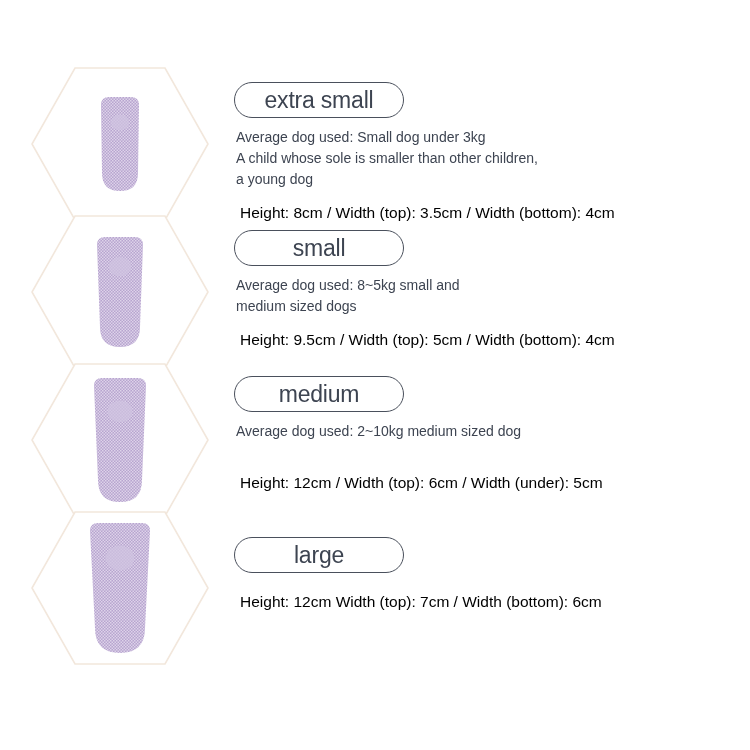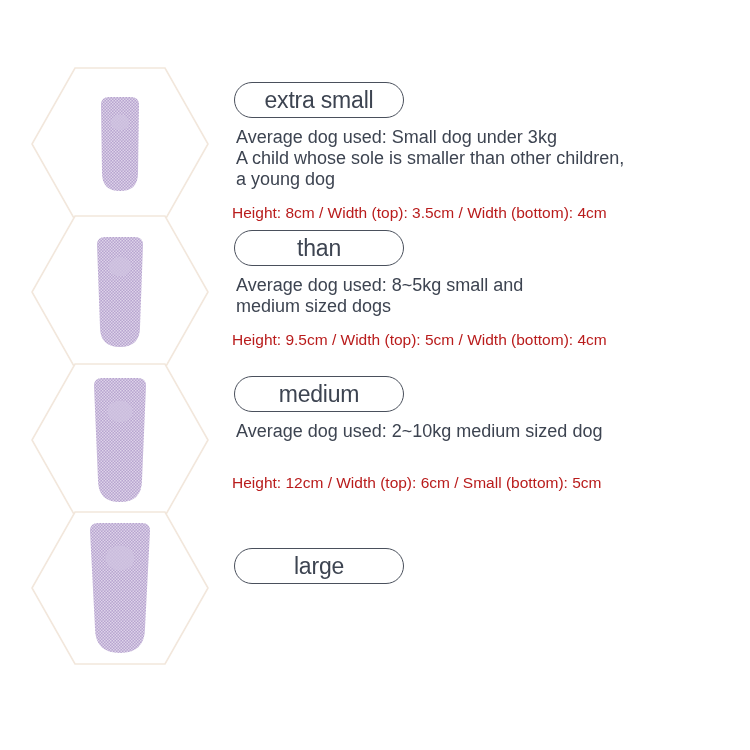--- a/index.html
+++ b/index.html
@@ -74,53 +74,53 @@
     height: 599px;
   }
   .size-block {
     position: absolute;
     left: 0;
     width: 500px;
   }
   .size-block.b0 { top: 82px; }
   .size-block.b1 { top: 230px; }
   .size-block.b2 { top: 376px; }
-  .size-block.b3 { top: 548px; }
+  .size-block.b3 { top: 537px; }
 
   .pill {
     box-sizing: border-box;
     width: 170px;
     height: 36px;
     border: 1.6px solid #4a505c;
     border-radius: 18px;
     display: flex;
     align-items: center;
     justify-content: center;
     font-size: 23px;
     letter-spacing: -0.2px;
     color: #3d4451;
     background: #ffffff;
     margin-left: 2px;
   }
 
   .desc {
     margin-top: 9px;
-    font-size: 18px;
+    font-size: 14px;
     line-height: 21px;
     color: #3d4451;
     white-space: pre-line;
     margin-left: 4px;
   }
 
   .dims {
     margin-top: 12px;
     font-size: 15.5px;
     line-height: 21px;
-    color: #b91c1c;
-    margin-left: 0;
+    color: #000000;
+    margin-left: 8px;
   }
   .size-block.b2 .dims { margin-top: 30px; }
   .size-block.b3 .dims { margin-top: 18px; }
 </style>
 </head>
 <body>
 
 <div id="page">
 
   <div class="hex-column">
@@ -227,31 +227,32 @@
 
     <div class="size-block b0">
       <div class="pill">extra small</div>
       <div class="desc">Average dog used: Small dog under 3kg
 A child whose sole is smaller than other children,
 a young dog</div>
       <div class="dims">Height: 8cm / Width (top): 3.5cm / Width (bottom): 4cm</div>
     </div>
 
     <div class="size-block b1">
-      <div class="pill">than</div>
+      <div class="pill">small</div>
       <div class="desc">Average dog used: 8~5kg small and
 medium sized dogs</div>
       <div class="dims">Height: 9.5cm / Width (top): 5cm / Width (bottom): 4cm</div>
     </div>
 
     <div class="size-block b2">
       <div class="pill">medium</div>
       <div class="desc">Average dog used: 2~10kg medium sized dog</div>
-      <div class="dims">Height: 12cm / Width (top): 6cm / Small (bottom): 5cm</div>
+      <div class="dims">Height: 12cm / Width (top): 6cm / Width (under): 5cm</div>
     </div>
 
     <div class="size-block b3">
       <div class="pill">large</div>
+      <div class="dims">Height: 12cm Width (top): 7cm / Width (bottom): 6cm</div>
     </div>
 
   </div>
 
 </div>
 
 </body></html>

